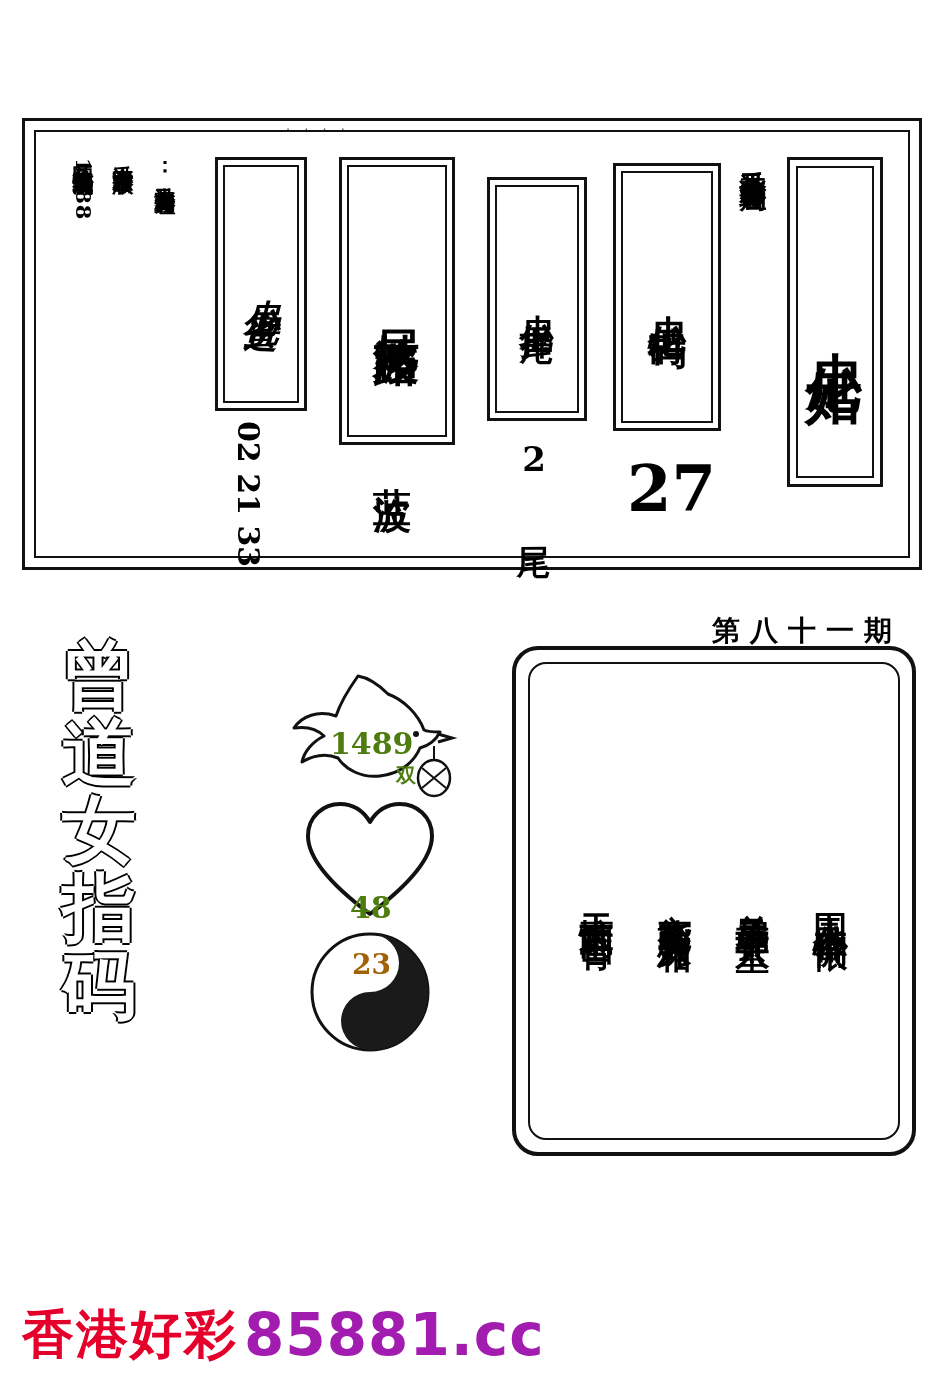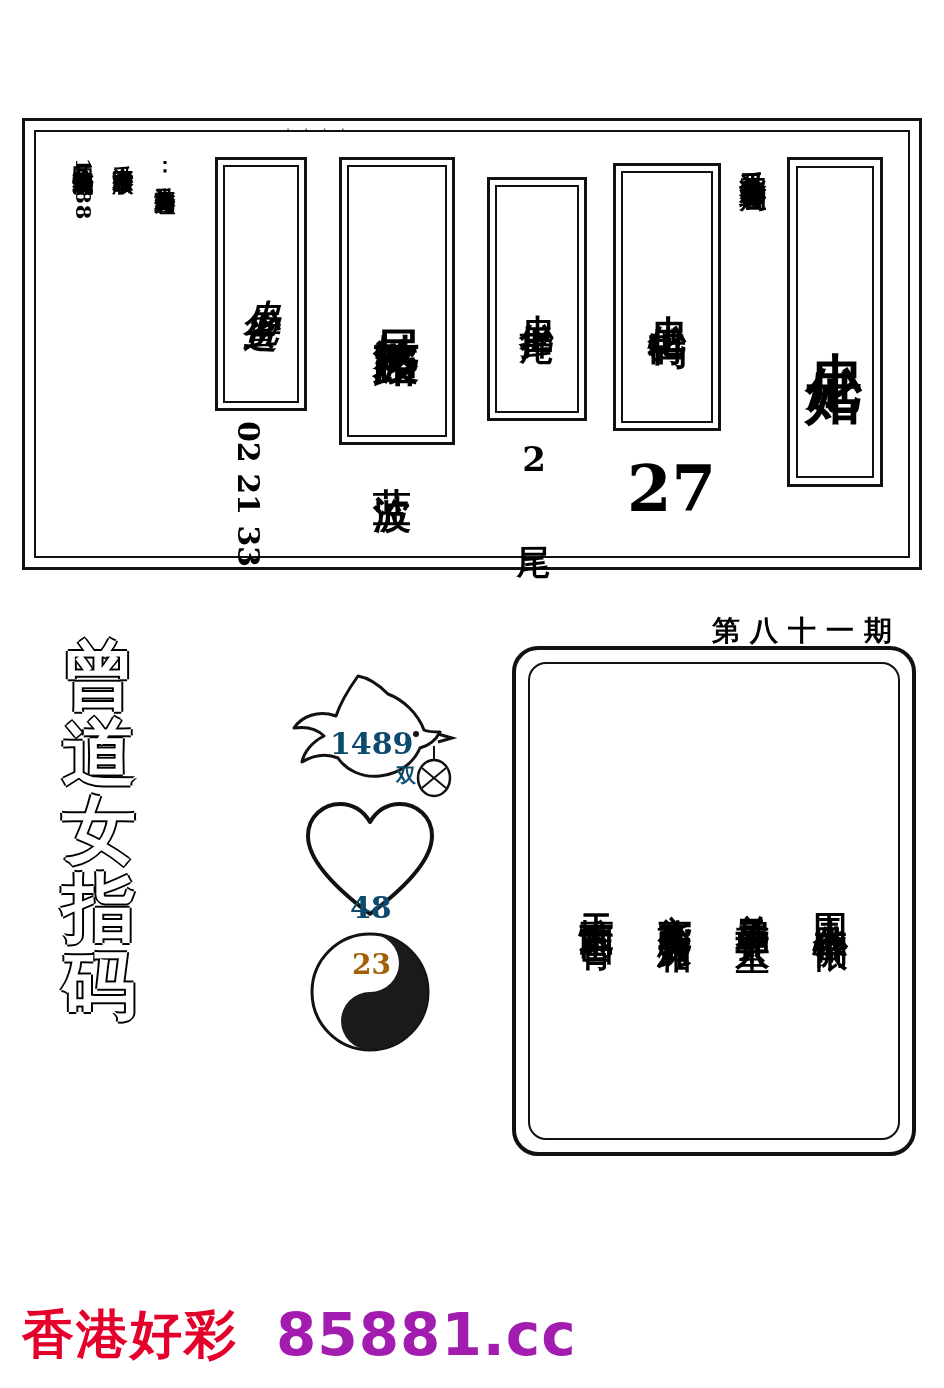--- a/index.html
+++ b/index.html
@@ -117,32 +117,32 @@
   }
   .poem .line{
     font-size:34px;font-weight:bold;letter-spacing:4px;
     font-family:"DejaVu Serif","Liberation Serif",serif;
   }
 
   
   .sym{position:absolute;}
   .sym-num{
     position:absolute;font-family:"DejaVu Serif","Liberation Serif",serif;
-    font-weight:bold;color:#0c4a6e;
+    font-weight:bold;color:#4d7c0f;
   }
 
   
   .footer-cn{
     position:absolute;left:300px;top:1212px;
     font-size:32px;font-weight:bold;letter-spacing:2px;
     font-family:"DejaVu Serif","Liberation Serif",serif;
   }
   .brand{
     position:absolute;left:22px;top:1300px;
-    display:flex;align-items:center;gap:38px;
+    display:flex;align-items:center;gap:6px;
   }
   .brand .cn{
     font-size:52px;font-weight:bold;color:#e4002b;letter-spacing:2px;
     font-family:"DejaVu Sans","Liberation Sans",sans-serif;
   }
   .brand .site{
     font-size:58px;font-weight:bold;color:#a21caf;letter-spacing:1px;
     font-family:"DejaVu Sans","Liberation Sans",sans-serif;
   }
 

